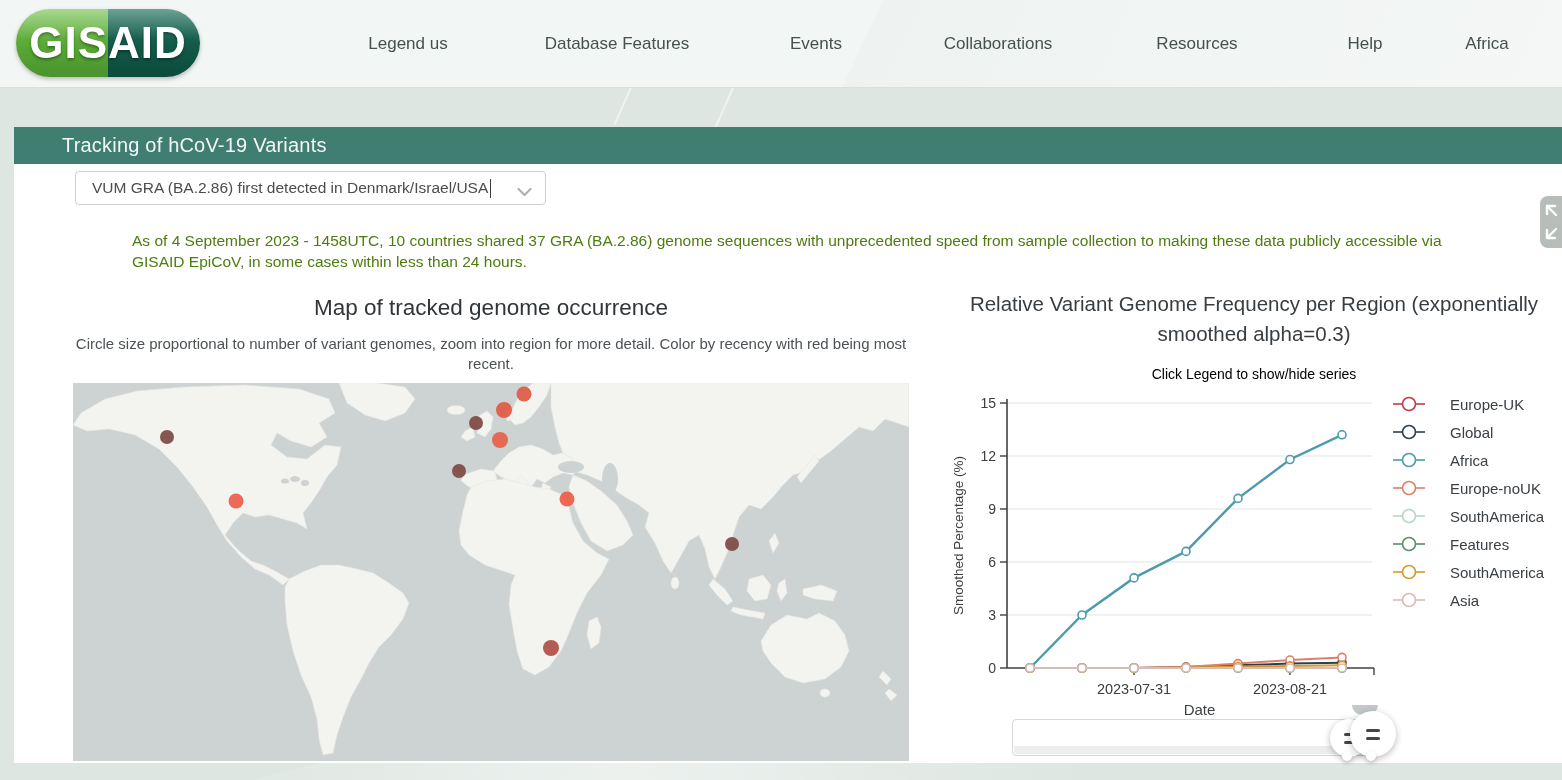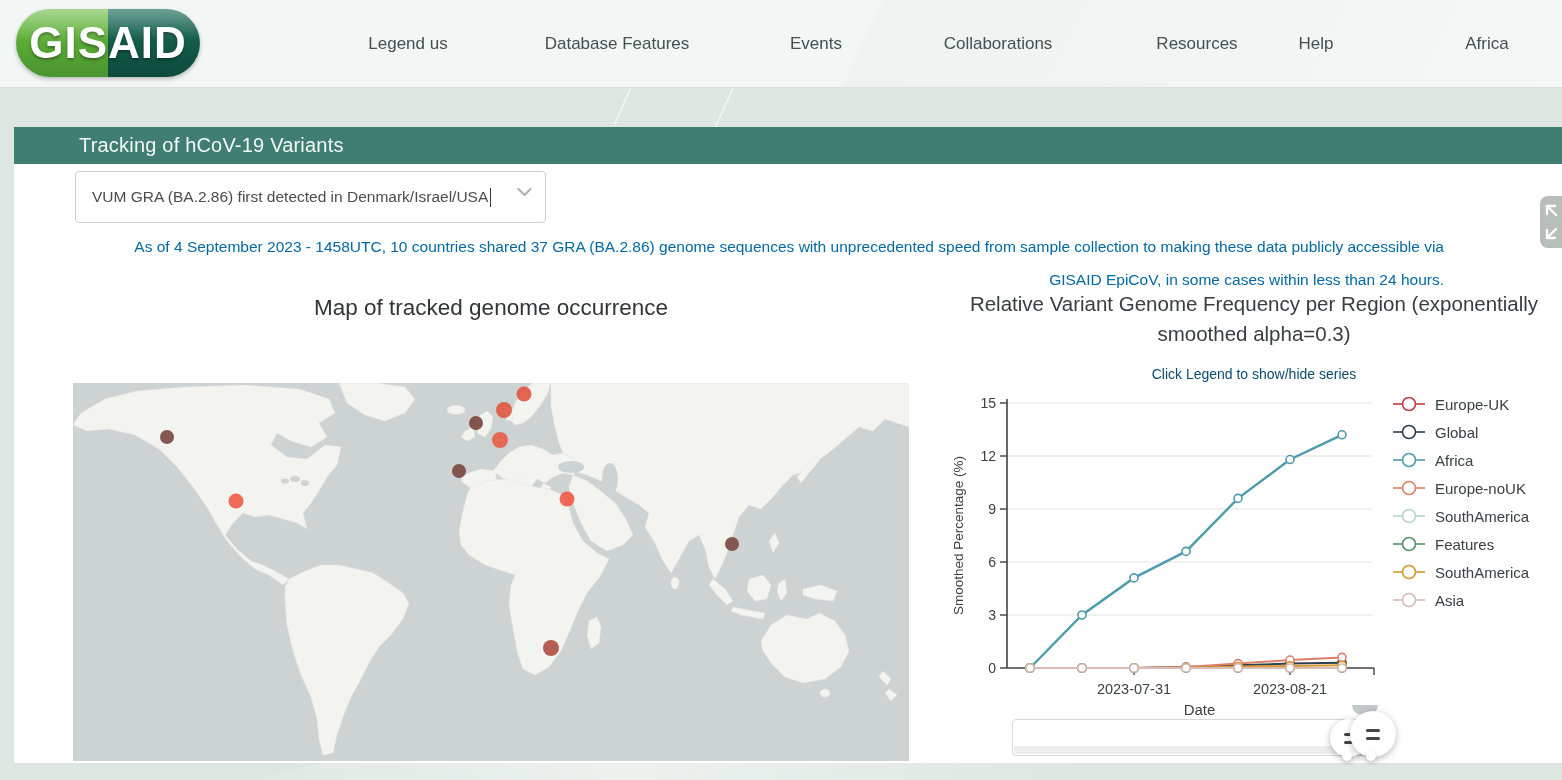--- a/index.html
+++ b/index.html
@@ -15,40 +15,40 @@
   .logo { position:absolute; left:16px; top:9px; width:184px; height:68px; border-radius:34px; overflow:hidden; box-shadow:0 2px 4px rgba(0,0,0,.25); }
   .logo .half-l { position:absolute; left:0; top:0; width:50%; height:100%; background:linear-gradient(180deg,#79c353 0%, #58a835 55%, #4a9330 100%); }
   .logo .half-r { position:absolute; right:0; top:0; width:50%; height:100%; background:linear-gradient(180deg,#1e6f5c 0%, #135948 55%, #0c4a3c 100%); }
   .logo .gloss { position:absolute; left:0; top:0; width:100%; height:45%; background:linear-gradient(180deg, rgba(255,255,255,.35), rgba(255,255,255,0)); }
   .logo .word { position:absolute; inset:0; display:flex; align-items:center; justify-content:center; color:#fff; font-weight:800; font-size:44px; letter-spacing:1px; text-shadow:0 2px 3px rgba(0,0,0,.35); }
   .nav-item { position:absolute; top:0; height:88px; display:flex; align-items:center; transform:translateX(-50%); font-size:17px; color:#45504f; cursor:pointer; white-space:nowrap; }
 
   
   .card { position:absolute; left:14px; top:127px; width:1548px; height:636px; background:#ffffff; z-index:4; }
   .greenbar { position:absolute; left:0; top:0; width:100%; height:37px; background:#3f7e70; display:flex; align-items:center; }
-  .greenbar .title { margin-left:65px; color:#f2f8f5; font-size:20px; font-weight:500; letter-spacing:.2px; }
-
-  .variant-select { position:absolute; left:61px; top:44px; width:471px; height:52px; background:#fff; border:1px solid #cfcfcf; border-radius:4px; display:flex; align-items:center; padding:0 40px 0 16px; cursor:pointer; }
+  .greenbar .title { margin-left:48px; color:#f2f8f5; font-size:20px; font-weight:500; letter-spacing:.2px; }
+
+  .variant-select { position:absolute; left:61px; top:44px; width:471px; height:34px; background:#fff; border:1px solid #cfcfcf; border-radius:4px; display:flex; align-items:center; padding:0 40px 0 16px; cursor:pointer; }
   .variant-select .val { font-size:15.5px; color:#4c4c4c; white-space:nowrap; }
   .variant-select .caret-bar { display:inline-block; width:1px; height:19px; background:#3a3a3a; margin-left:2px; }
   .variant-select .chev { position:absolute; right:13px; top:16px; }
 
-  .summary { position:absolute; left:50%; transform:translateX(-50%); top:103px; width:1312px; text-align:right; font-size:15.5px; line-height:33px; color:#0369a1; }
+  .summary { position:absolute; left:50%; transform:translateX(-50%); top:103px; width:1312px; text-align:left; font-size:15.5px; line-height:21px; color:#4d7c0f; }
 
   .map-title { position:absolute; left:59px; top:168px; width:836px; text-align:center; font-size:22.5px; color:#303538; }
   .map-sub { position:absolute; left:52px; top:207px; width:850px; text-align:center; font-size:15px; line-height:20px; color:#4c5255; }
   .map-wrap { position:absolute; left:59px; top:256px; width:836px; height:378px; cursor:grab; }
   .map-wrap svg { display:block; }
 
   .chart-title { position:absolute; left:936px; top:162px; width:608px; text-align:center; font-size:20.5px; line-height:30px; color:#383d42; }
-  .chart-sub { position:absolute; left:936px; top:239px; width:608px; text-align:center; font-size:14px; color:#0c4a6e; }
+  .chart-sub { position:absolute; left:936px; top:239px; width:608px; text-align:center; font-size:14px; color:#000000; }
 
   .chart-area { position:absolute; left:936px; top:265px; width:440px; height:330px; }
   .legend { position:absolute; left:1378px; top:263px; width:168px; }
-  .legend-item { display:flex; align-items:center; height:28px; gap:9px; cursor:pointer; }
+  .legend-item { display:flex; align-items:center; height:28px; gap:24px; cursor:pointer; }
   .legend-item .lbl { font-size:15px; color:#3a4045; }
 
   .range-box { position:absolute; left:998px; top:592px; width:362px; height:37px; background:#fff; border:1px solid #d8d8d8; border-radius:4px; }
   .range-box .track { position:absolute; left:1px; right:1px; bottom:1px; height:8px; background:#ededed; border-radius:0 0 3px 3px; }
 
   
   .chat-widget { position:absolute; left:1330px; top:703px; width:66px; height:66px; z-index:9; cursor:pointer; }
   .chat-widget .notch { position:absolute; left:22px; top:2px; width:26px; height:10px; background:#c3c9ca; border-radius:0 0 12px 12px; }
   .bubble { position:absolute; background:#fff; border-radius:50%; box-shadow:0 2px 7px rgba(0,0,0,.28); display:flex; flex-direction:column; align-items:center; justify-content:center; gap:5px; }
   .bubble.small { left:0; top:16px; width:38px; height:38px; }
@@ -77,41 +77,42 @@
       <div class="half-l"></div>
       <div class="half-r"></div>
       <div class="gloss"></div>
       <div class="word">GISAID</div>
     </div>
     <div class="nav-item" style="left:408px">Legend us</div>
     <div class="nav-item" style="left:617px">Database Features</div>
     <div class="nav-item" style="left:816px">Events</div>
     <div class="nav-item" style="left:1197px">Resources</div>
     <div class="nav-item" style="left:998px">Collaborations</div>
-    <div class="nav-item" style="left:1316px">Help</div>
+    <div class="nav-item" style="left:1365px">Help</div>
     <div class="nav-item" style="left:1487px">Africa</div>
   </div>
 
   <div class="card">
 
     <div class="greenbar">
       <div class="title">Tracking of hCoV-19 Variants</div>
     </div>
 
     <div class="variant-select">
       <span class="val">VUM GRA (BA.2.86) first detected in Denmark/Israel/USA</span>
       <span class="caret-bar"></span>
       <svg class="chev" width="15" height="9" viewBox="0 0 15 9">
         <polyline points="1.5,1 7.5,7 13.5,1" fill="none" stroke="#a9aeb2" stroke-width="2" stroke-linecap="round" stroke-linejoin="round"></polyline>
       </svg>
     </div>
 
     <div class="summary">As of 4 September 2023 - 1458UTC, 10 countries shared 37 GRA (BA.2.86) genome sequences with unprecedented speed from sample collection to making these data publicly accessible via GISAID EpiCoV, in some cases within less than 24 hours.</div>
 
     <div class="map-title">Map of tracked genome occurrence</div>
+    <div class="map-sub">Circle size proportional to number of variant genomes, zoom into region for more detail. Color by recency with red being most recent.</div>
 
     <div class="map-wrap">
       <svg width="836" height="378" viewBox="0 0 836 378">
         <rect x="0" y="0" width="836" height="378" fill="#cdd2d3"></rect>
         <g fill="#f3f3f0" stroke="#e6e6e2" stroke-width="0.6">
 
           <path d="M0,42 L8,30 L32,16 L64,8 L112,4 L172,2 L226,6 L256,16 L262,30 L246,40 L254,54 L238,64 L218,58 L204,50 L198,62 L214,74 L234,76 L252,62 L268,64 L264,82 L254,94 L246,108 L238,120 L230,130 L234,146 L224,140 L210,136 L196,132 L182,134 L170,130 L160,140 L152,152 L164,166 L178,178 L190,182 L202,188 L216,196 L210,202 L196,192 L182,186 L168,174 L154,158 L144,142 L134,124 L120,104 L104,84 L86,66 L62,52 L36,46 L14,48 Z"></path>
 
           <path d="M266,0 L304,0 L332,4 L342,16 L332,30 L312,38 L292,32 L274,20 Z"></path>
           <ellipse cx="383" cy="27" rx="9" ry="4.5"></ellipse>

